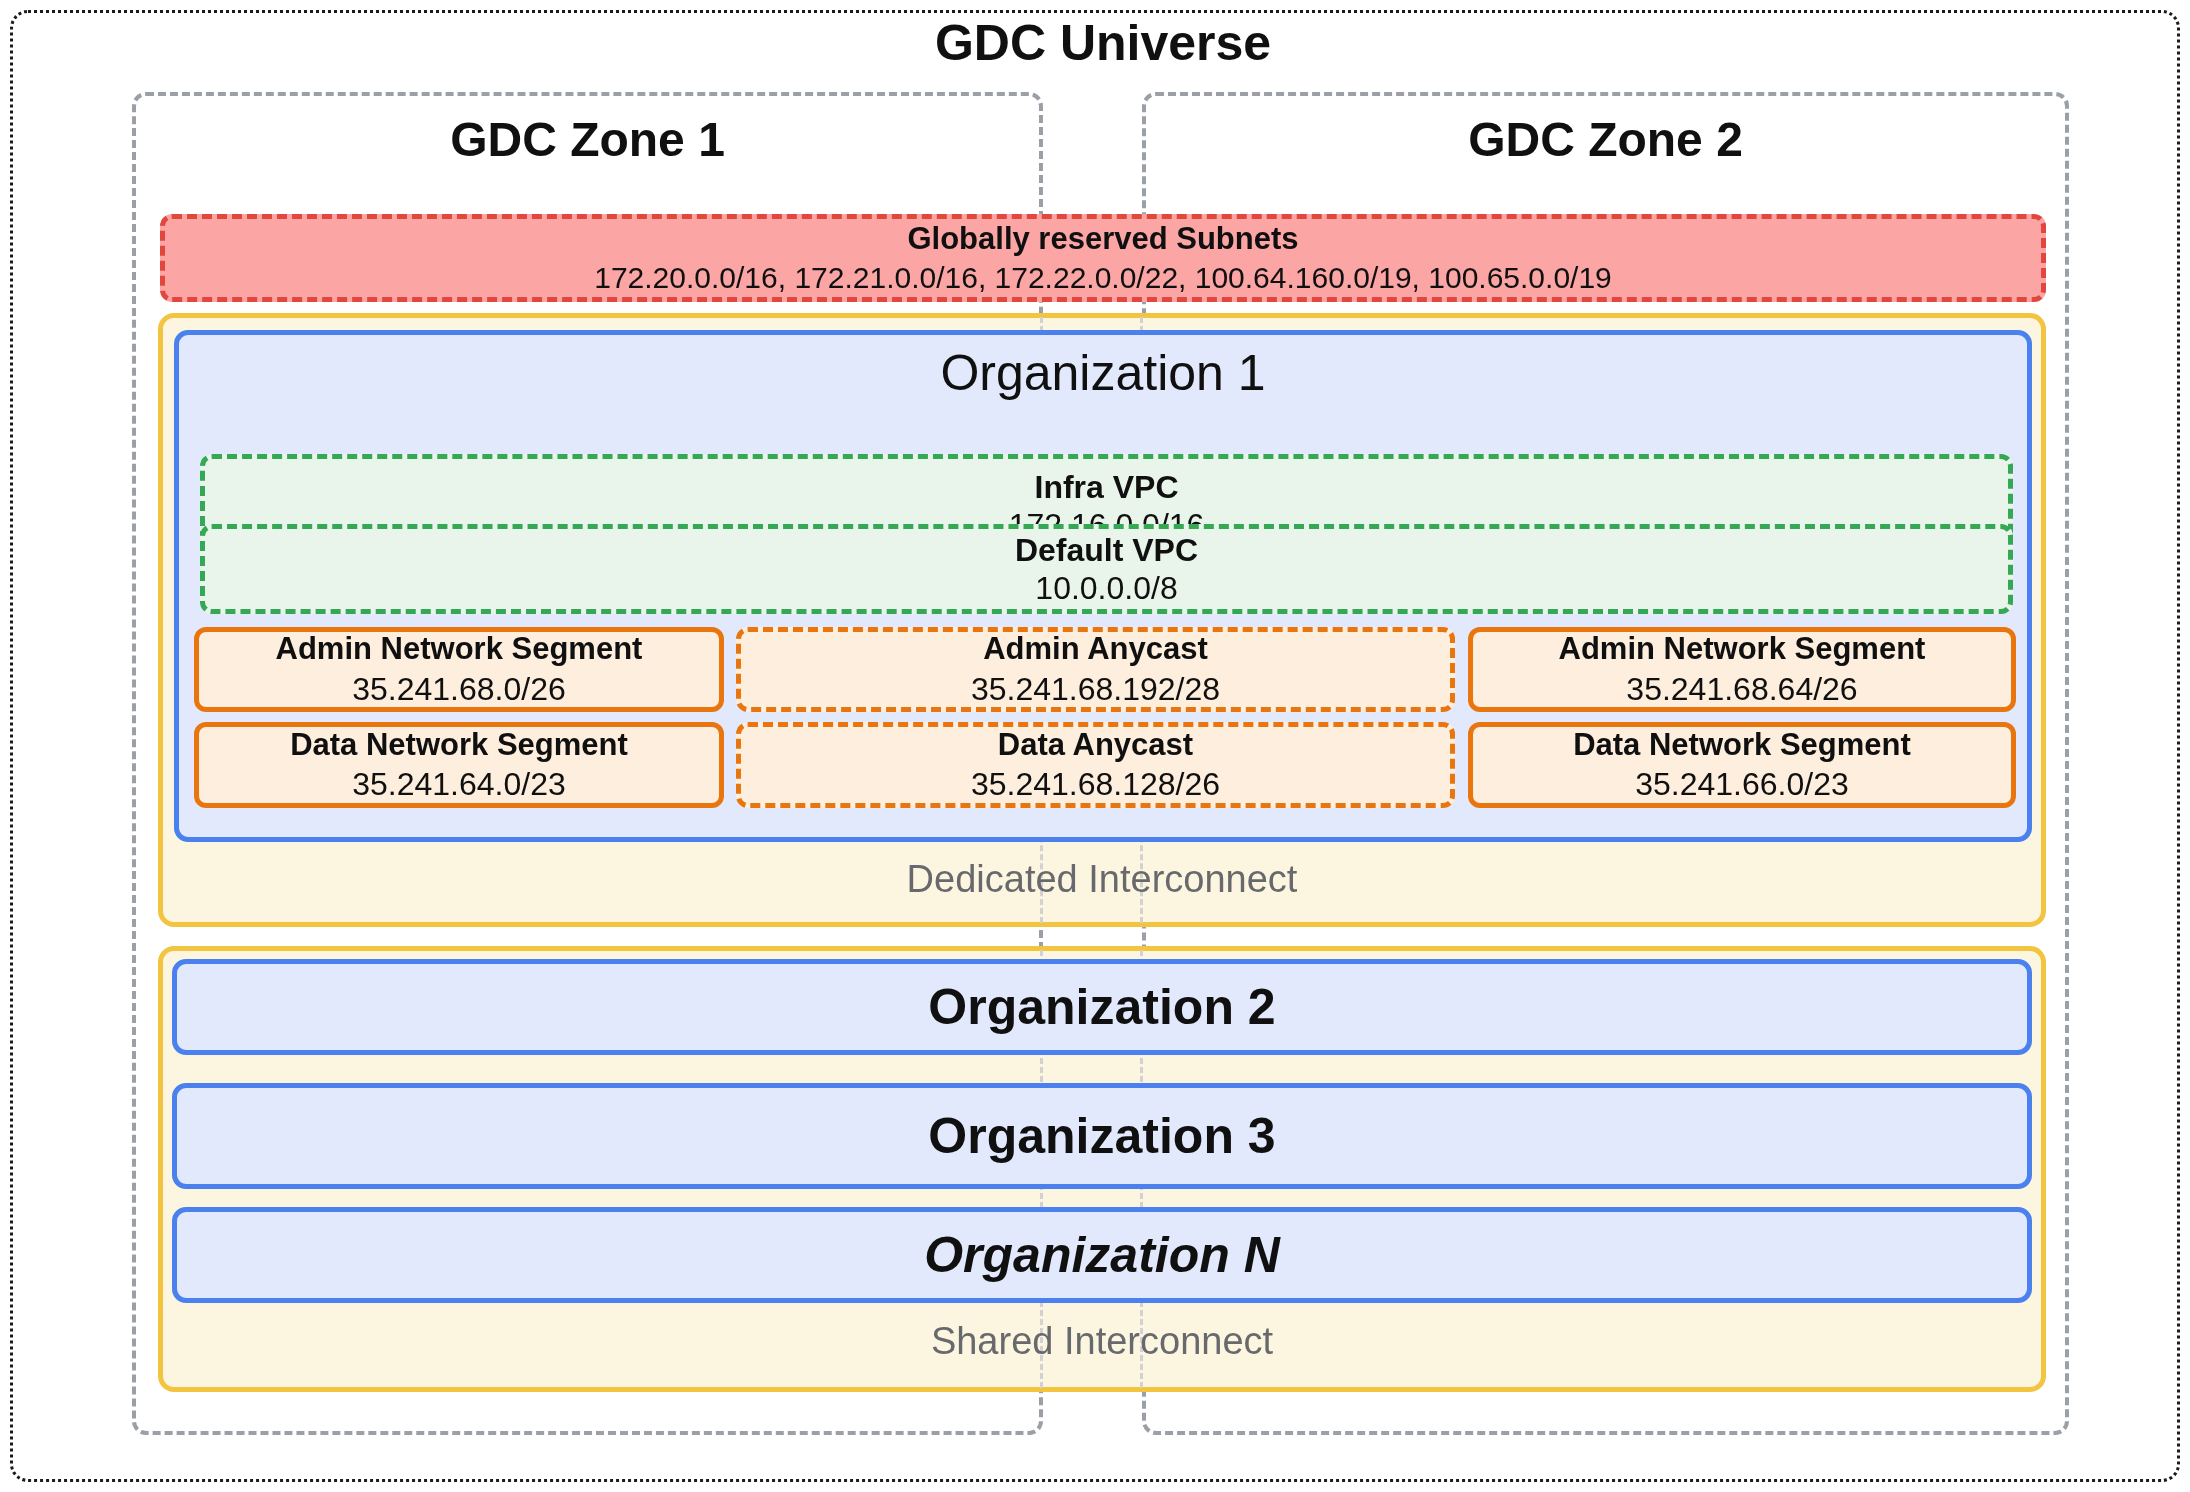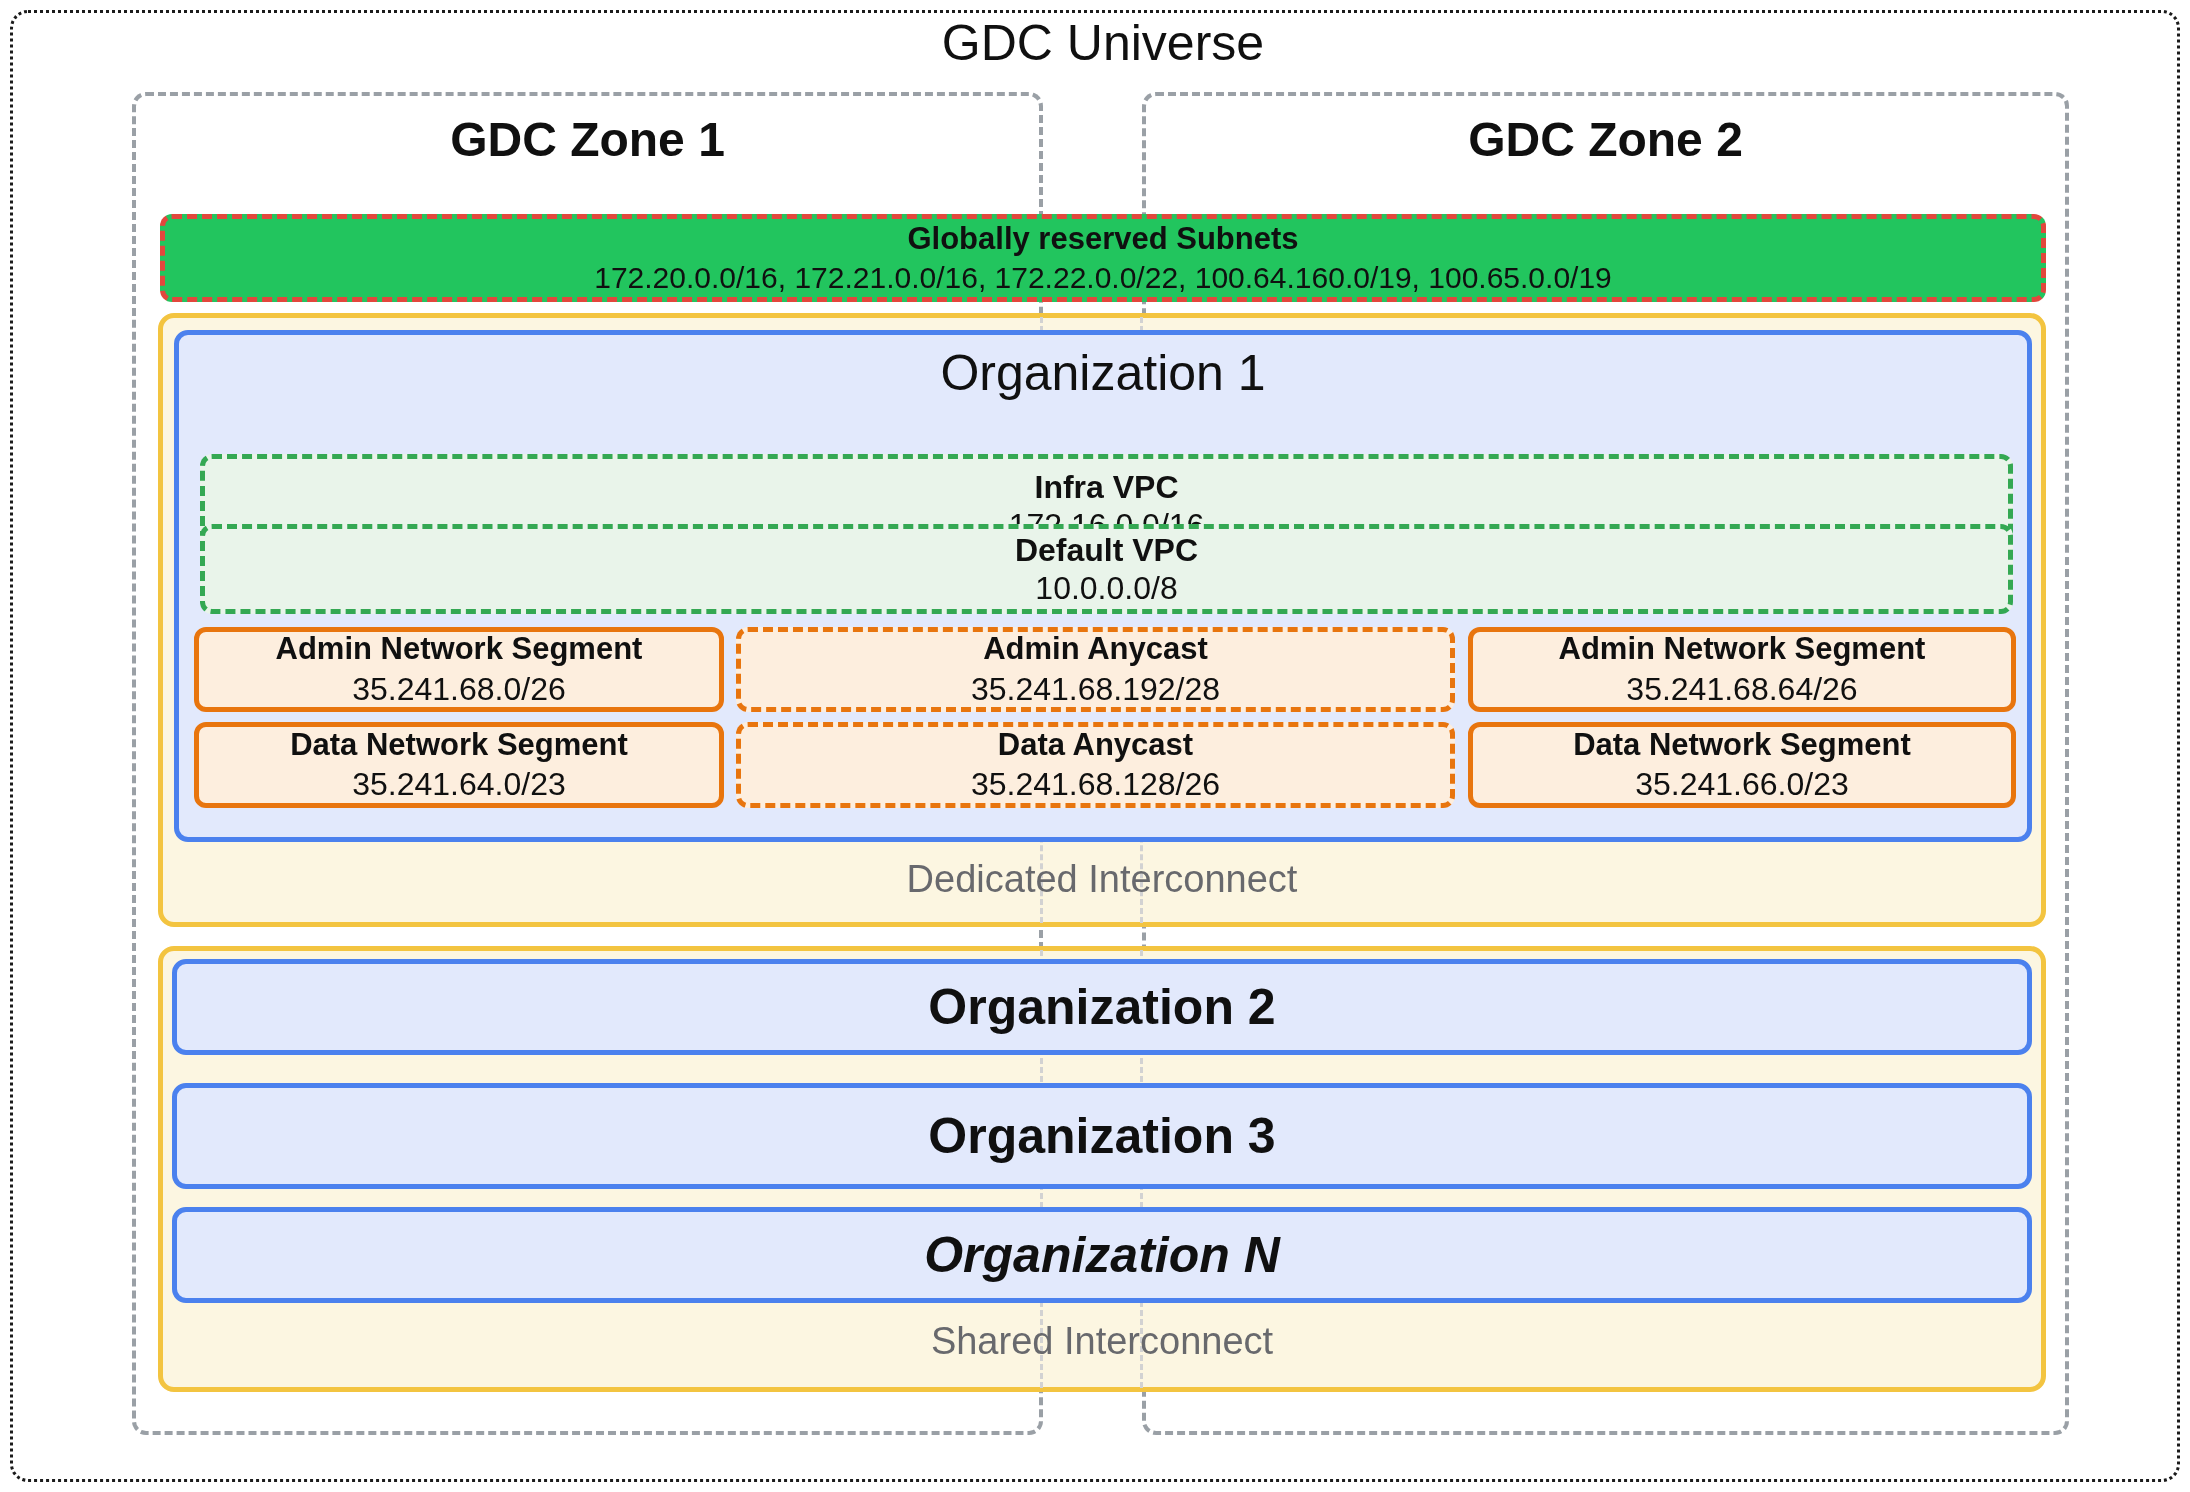--- a/index.html
+++ b/index.html
@@ -1,29 +1,29 @@
 <!DOCTYPE html>
 <html><head>
 <meta charset="utf-8">
 <style>
   html,body{margin:0;padding:0;background:#ffffff;}
   body{font-family:"Liberation Sans","DejaVu Sans",sans-serif;color:#101010;}
   .canvas{position:relative;width:2190px;height:1492px;background:#ffffff;overflow:hidden;}
   .abs{position:absolute;box-sizing:border-box;}
 
   .outer-border{left:10px;top:10px;width:2170px;height:1472px;border:3px dotted #1b1b1b;border-radius:18px;}
-  .universe-title{left:0;top:14px;width:100%;text-align:center;font-size:50px;font-weight:normal;padding-left:16px;}
+  .universe-title{left:0;top:14px;width:100%;text-align:center;font-size:50px;font-weight:bold;padding-left:16px;}
 
   .zone{border:4px dashed #9aa0a6;border-radius:14px;}
   .zone1{left:132px;top:92px;width:911px;height:1343px;}
   .zone2{left:1142px;top:92px;width:927px;height:1343px;}
   .zone-title{padding-top:16px;text-align:center;font-size:48px;font-weight:bold;}
 
   .reserved{left:160px;top:214px;width:1886px;height:88px;border:5px dashed #e2473d;border-radius:12px;
-            background:#22c55e;display:flex;flex-direction:column;align-items:center;justify-content:center;line-height:1.25;}
+            background:#fca5a5;display:flex;flex-direction:column;align-items:center;justify-content:center;line-height:1.25;}
   .reserved-title{font-size:31px;font-weight:bold;}
   .reserved-subnets{font-size:30px;}
 
   .yellow{background:#fcf6e1;border:5px solid #f3c440;border-radius:16px;}
   .yellow1{left:158px;top:313px;width:1888px;height:614px;}
   .yellow2{left:158px;top:946px;width:1888px;height:446px;}
 
   .faint-line{width:0;border-left:3px dashed #d2d2d2;}
   .fl-a{left:1040px;top:317px;height:606px;}
   .fl-b{left:1140px;top:317px;height:606px;}

